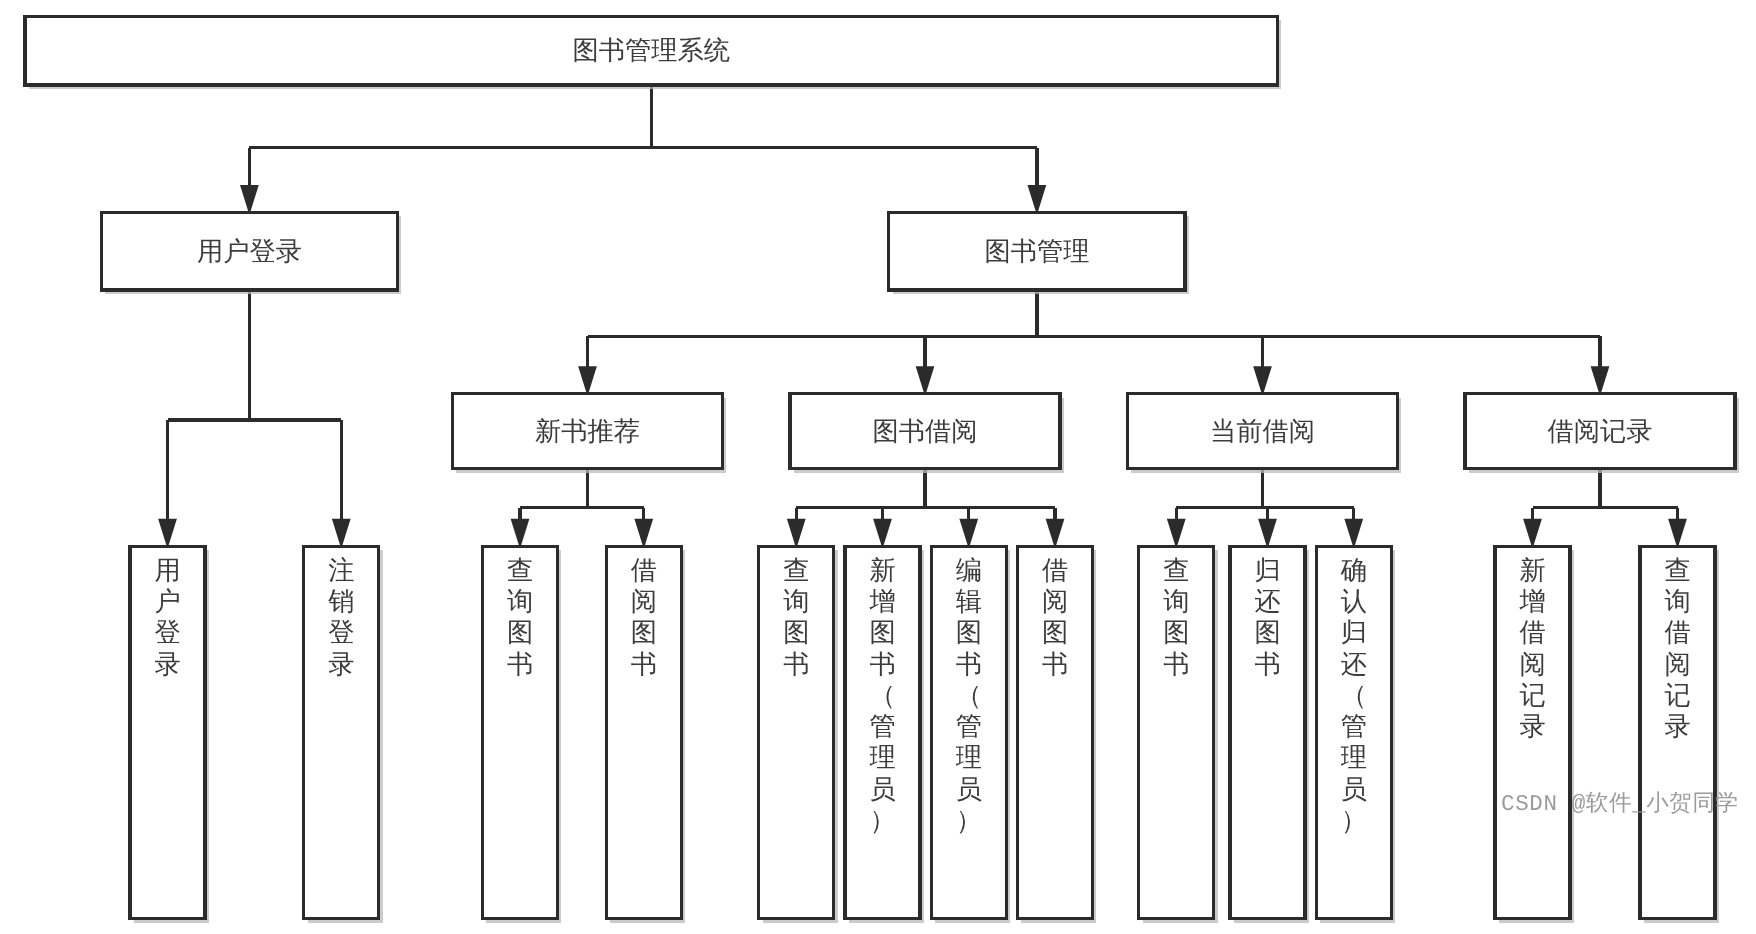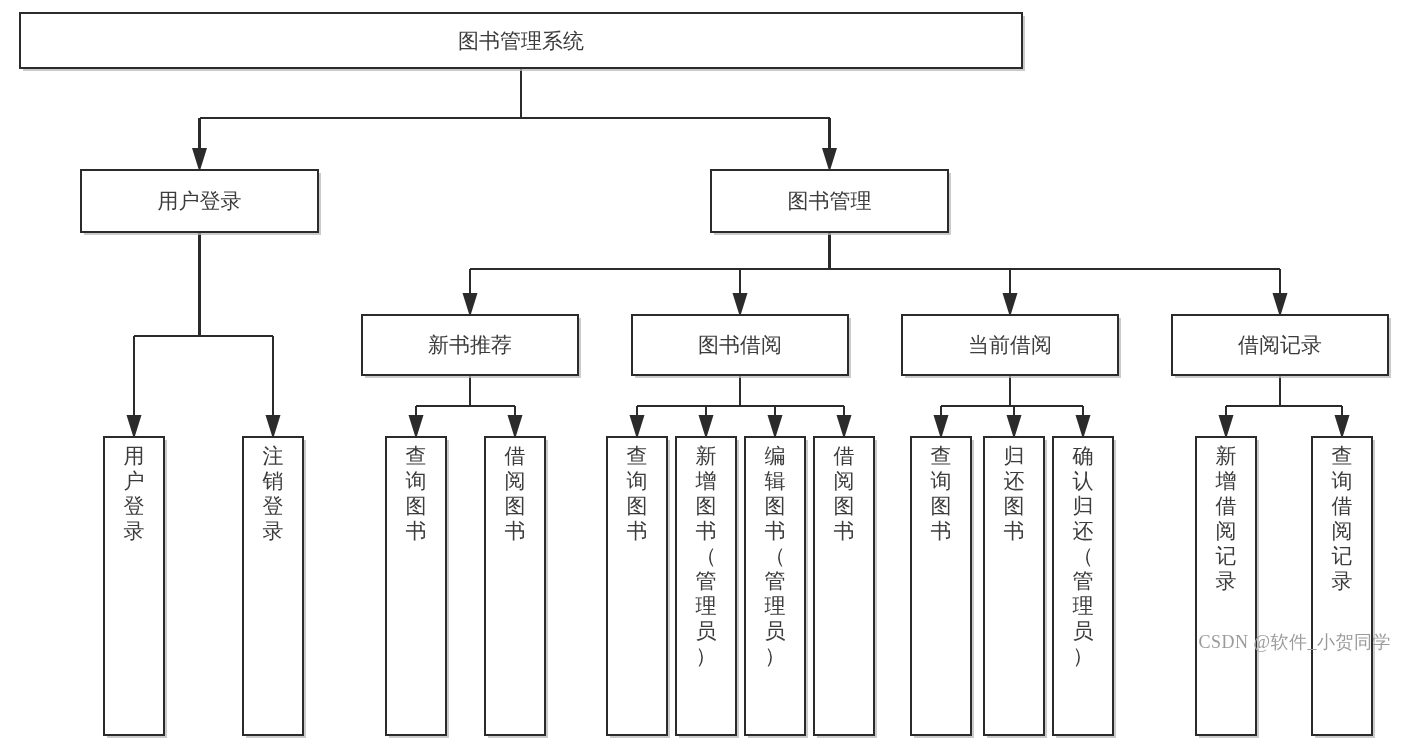--- a/index.html
+++ b/index.html
@@ -44,21 +44,21 @@
     font-size:21px;
     text-anchor:middle;
   }
 
   .watermark{
     position:absolute;
     right:14px;
     bottom:4px;
     color:#9b9b9b;
     font-size:18px;
-    font-family:Liberation Serif, serif;
+    font-family:Liberation Mono, monospace;
     letter-spacing:.5px;
     white-space:nowrap;
     pointer-events:none;
   }
 </style>
 </head>
 <body>
 
 <div id="stage">
   <svg id="diagram" viewBox="0 0 1405 747">

